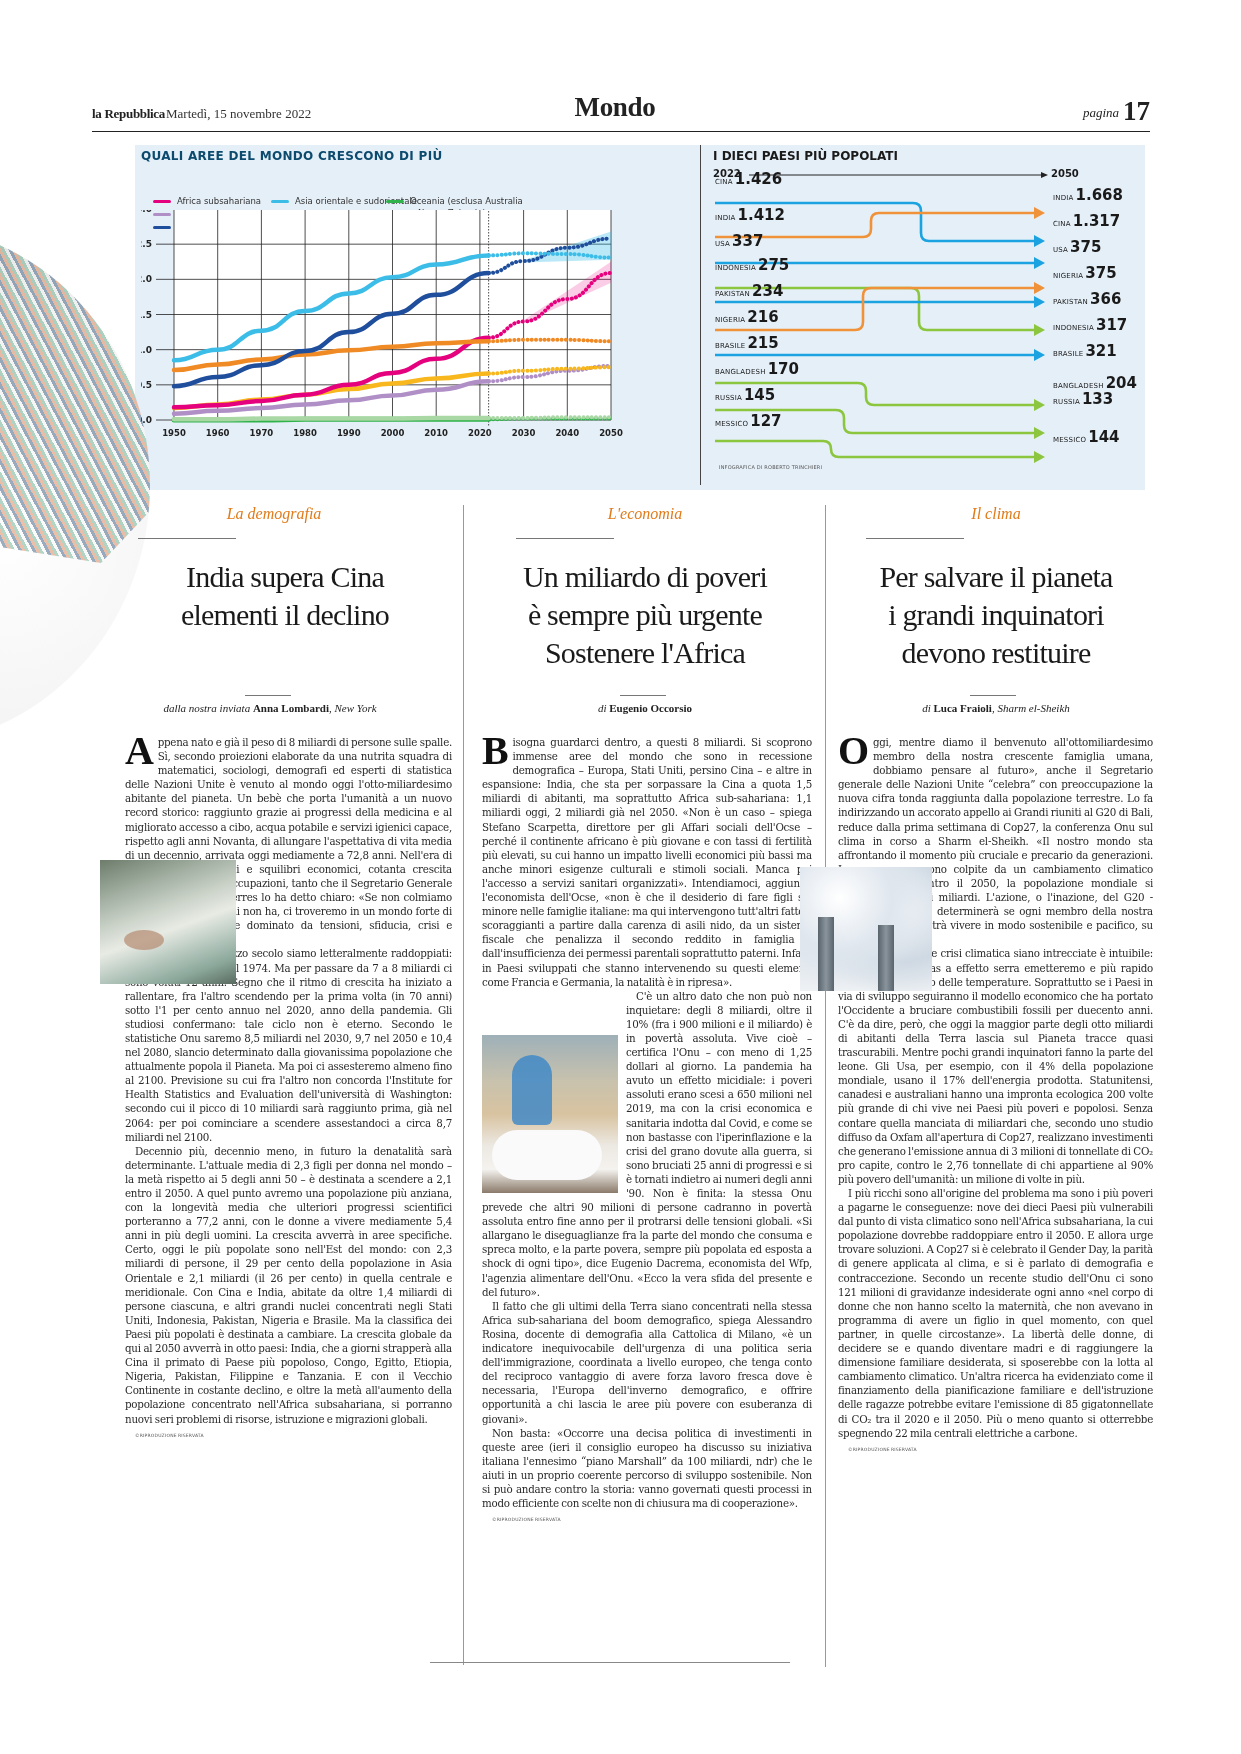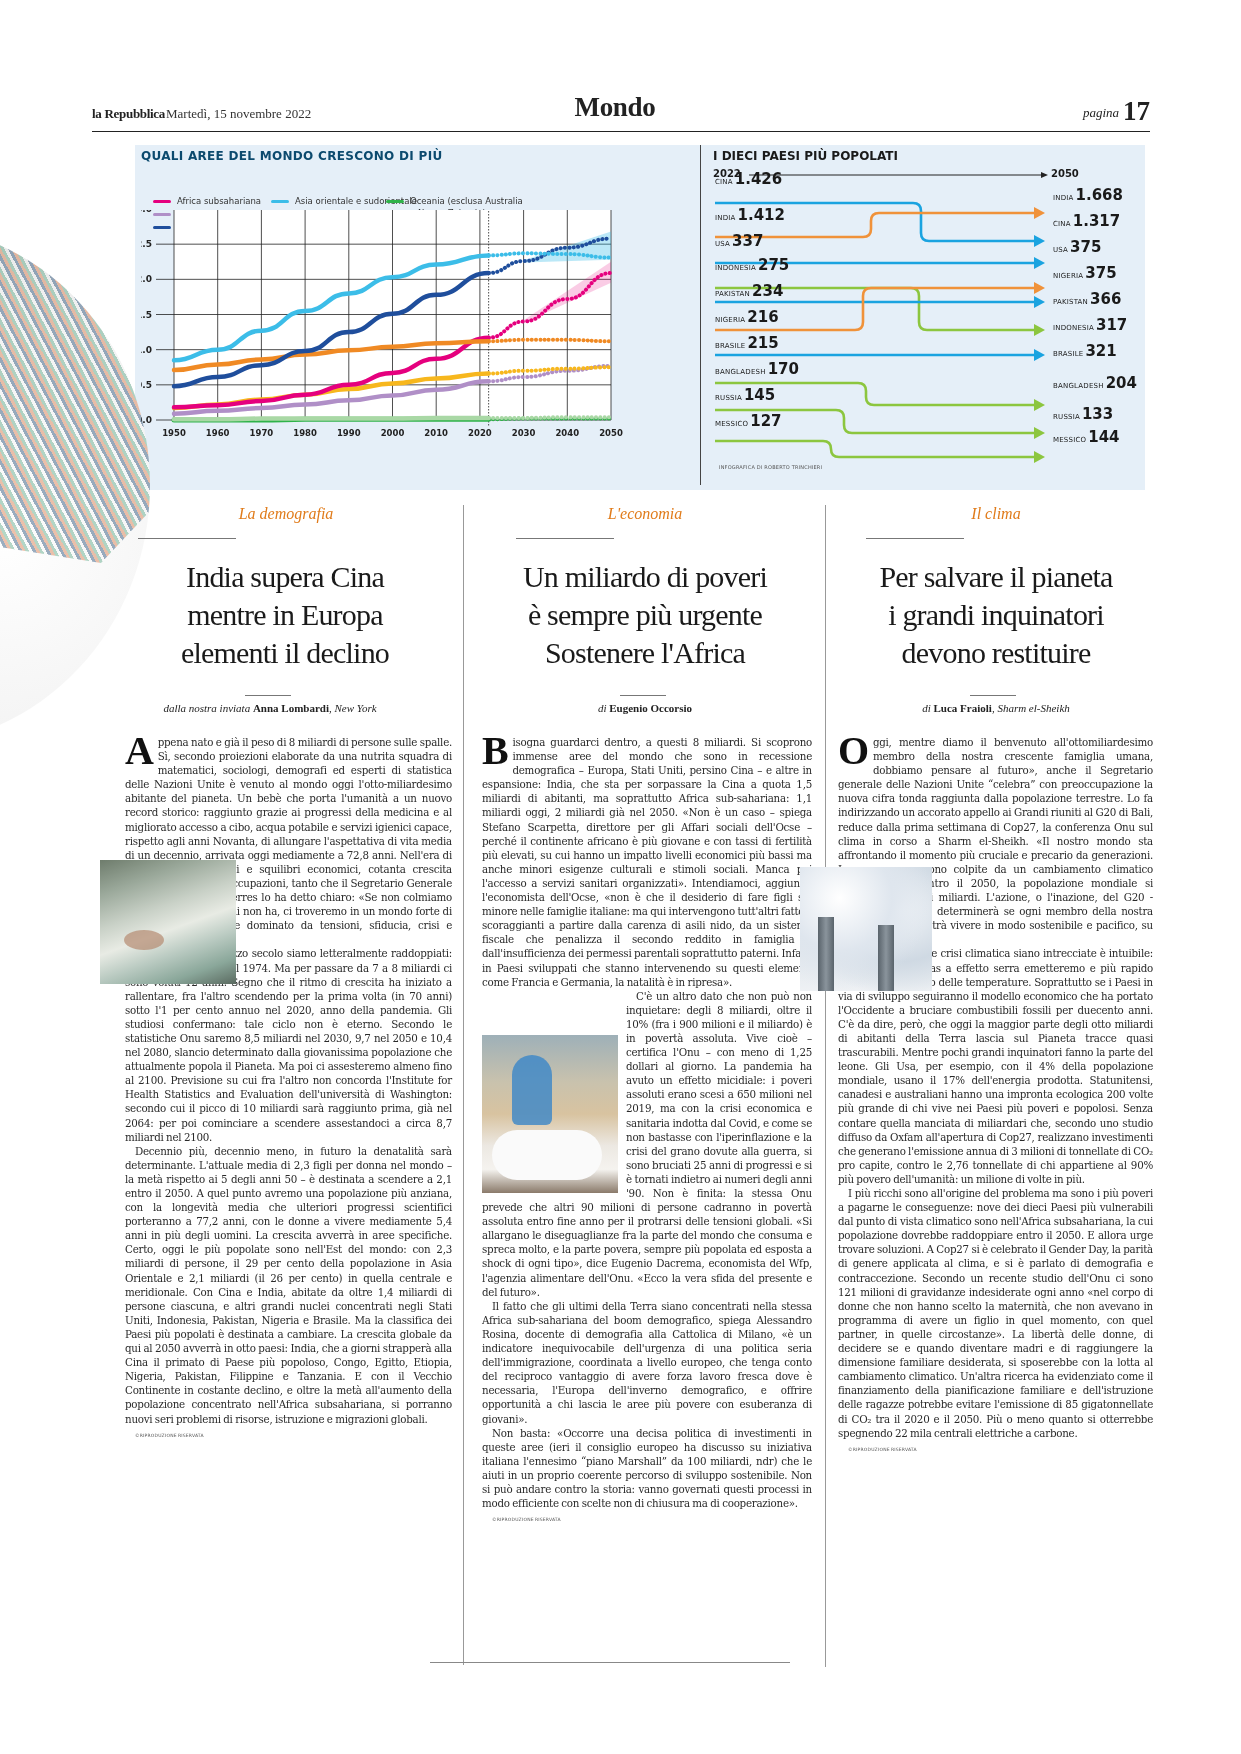--- a/index.html
+++ b/index.html
@@ -229,34 +229,33 @@
       <div class="lbl" style="left: 14px; top: 242px;"><span class="cn">RUSSIA</span><span class="num">145</span></div>
       <div class="lbl" style="left: 14px; top: 268px;"><span class="cn">MESSICO</span><span class="num">127</span></div>
       <div class="lbl" style="left: 352px; top: 42px;"><span class="cn">INDIA</span><span class="num">1.668</span></div>
       <div class="lbl" style="left: 352px; top: 68px;"><span class="cn">CINA</span><span class="num">1.317</span></div>
       <div class="lbl" style="left: 352px; top: 94px;"><span class="cn">USA</span><span class="num">375</span></div>
       <div class="lbl" style="left: 352px; top: 120px;"><span class="cn">NIGERIA</span><span class="num">375</span></div>
       <div class="lbl" style="left: 352px; top: 146px;"><span class="cn">PAKISTAN</span><span class="num">366</span></div>
       <div class="lbl" style="left: 352px; top: 172px;"><span class="cn">INDONESIA</span><span class="num">317</span></div>
       <div class="lbl" style="left: 352px; top: 198px;"><span class="cn">BRASILE</span><span class="num">321</span></div>
       <div class="lbl" style="left: 352px; top: 230px;"><span class="cn">BANGLADESH</span><span class="num">204</span></div>
-      <div class="lbl" style="left: 352px; top: 261px;"><span class="cn">RUSSIA</span><span class="num">133</span></div>
+      <div class="lbl" style="left: 352px; top: 246px;"><span class="cn">RUSSIA</span><span class="num">133</span></div>
       <div class="lbl" style="left: 352px; top: 284px;"><span class="cn">MESSICO</span><span class="num">144</span></div>
     </div>
   <div class="credit">INFOGRAFICA DI ROBERTO TRINCHIERI</div>
 </div>
 
 <div class="vdiv" style="left:463px;top:505px;height:1160px"></div>
 <div class="vdiv" style="left:825px;top:505px;height:1162px"></div>
 
-<div class="kicker" style="left:116px;top:505px">La demografia</div>
+<div class="kicker" style="left:104px;top:505px">La demografia</div>
 <div class="rule-short" style="left:138px;top:538px;width:98px"></div>
 <div class="headline" style="left:105px;top:558px">
   <div>India supera Cina</div>
-  <div>mentre in Europa</div>
   <div>elementi il declino</div>
 </div>
 <div class="rule-short" style="left:245px;top:695px;width:46px"></div>
 <div class="byline" style="left:90px;top:702px">
   <i>dalla nostra inviata</i> <b>Anna Lombardi</b>, <i>New York</i>
 </div>
 <div class="body" style="left:125px;top:735px;width:327px">
   <p class="first"><span class="dropcap">A</span><span>ppena nato e già il peso di 8 miliardi di persone sulle spalle. Sì, secondo proiezioni elaborate da una nutrita squadra di matematici, sociologi, demografi ed esperti di statistica delle Nazioni Unite è venuto al mondo oggi l'otto-miliardesimo abitante del pianeta. Un bebè che porta l'umanità a un nuovo record storico: raggiunto grazie ai progressi della medicina e al migliorato accesso a cibo, acqua potabile e servizi igienici capace, rispetto agli anni Novanta, di allungare l'aspettativa di vita media di un decennio, arrivata oggi mediamente a 72,8 anni. Nell'era di cambiamenti climatici e squilibri economici, cotanta crescita desta però gravi preoccupazioni, tanto che il Segretario Generale dell'Onu Antonio Guterres lo ha detto chiaro: «Se non colmiamo l'abisso tra chi ha e chi non ha, ci troveremo in un mondo forte di 8 miliardi di persone dominato da tensioni, sfiducia, crisi e conflitti».</span></p>
   <p>Il fatto è che in mezzo secolo siamo letteralmente raddoppiati: eravamo 4 miliardi nel 1974. Ma per passare da 7 a 8 miliardi ci sono voluti 12 anni. Segno che il ritmo di crescita ha iniziato a rallentare, fra l'altro scendendo per la prima volta (in 70 anni) sotto l'1 per cento annuo nel 2020, anno della pandemia. Gli studiosi confermano: tale ciclo non è eterno. Secondo le statistiche Onu saremo 8,5 miliardi nel 2030, 9,7 nel 2050 e 10,4 nel 2080, slancio determinato dalla giovanissima popolazione che attualmente popola il Pianeta. Ma poi ci assesteremo almeno fino al 2100. Previsione su cui fra l'altro non concorda l'Institute for Health Statistics and Evaluation dell'università di Washington: secondo cui il picco di 10 miliardi sarà raggiunto prima, già nel 2064: per poi cominciare a scendere assestandoci a circa 8,7 miliardi nel 2100.</p>
   <p>Decennio più, decennio meno, in futuro la denatalità sarà determinante. L'attuale media di 2,3 figli per donna nel mondo – la metà rispetto ai 5 degli anni 50 – è destinata a scendere a 2,1 entro il 2050. A quel punto avremo una popolazione più anziana, con la longevità media che ulteriori progressi scientifici porteranno a 77,2 anni, con le donne a vivere mediamente 5,4 anni in più degli uomini. La crescita avverrà in aree specifiche. Certo, oggi le più popolate sono nell'Est del mondo: con 2,3 miliardi di persone, il 29 per cento della popolazione in Asia Orientale e 2,1 miliardi (il 26 per cento) in quella centrale e meridionale. Con Cina e India, abitate da oltre 1,4 miliardi di persone ciascuna, e altri grandi nuclei concentrati negli Stati Uniti, Indonesia, Pakistan, Nigeria e Brasile. Ma la classifica dei Paesi più popolati è destinata a cambiare. La crescita globale da qui al 2050 avverrà in otto paesi: India, che a giorni strapperà alla Cina il primato di Paese più popoloso, Congo, Egitto, Etiopia, Nigeria, Pakistan, Filippine e Tanzania. E con il Vecchio Continente in costante declino, e oltre la metà all'aumento della popolazione concentrato nell'Africa subsahariana, si porranno nuovi seri problemi di risorse, istruzione e migrazioni globali.</p>

